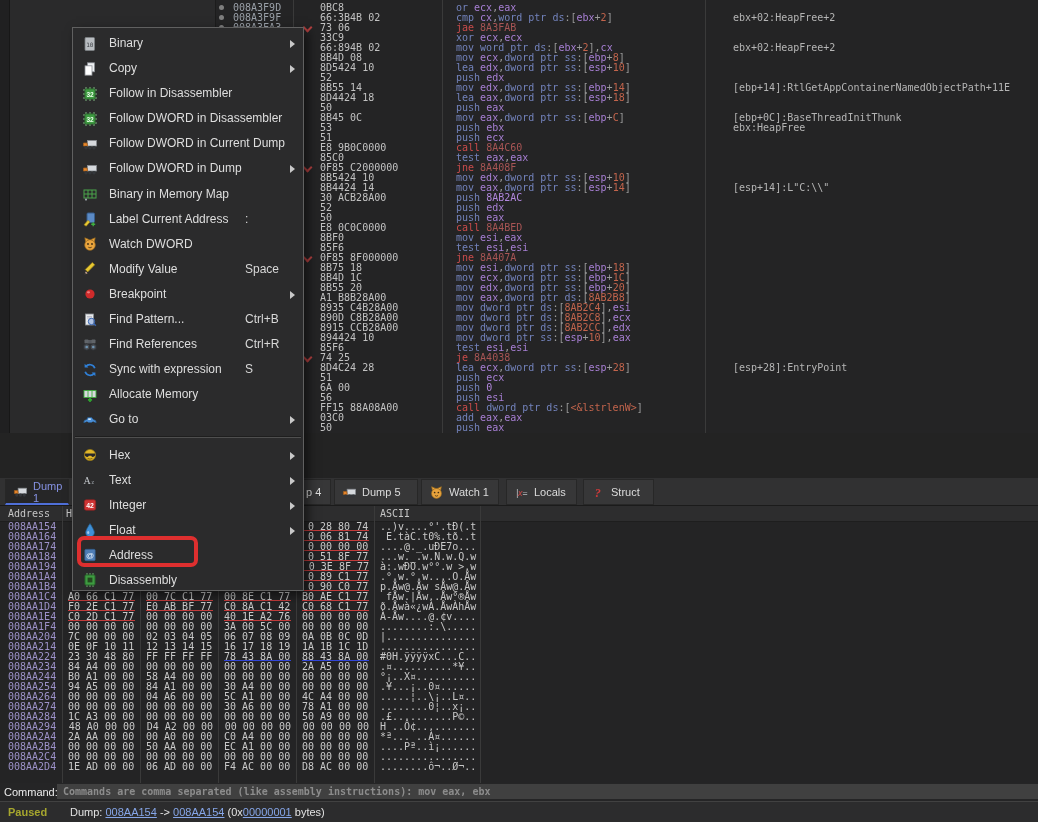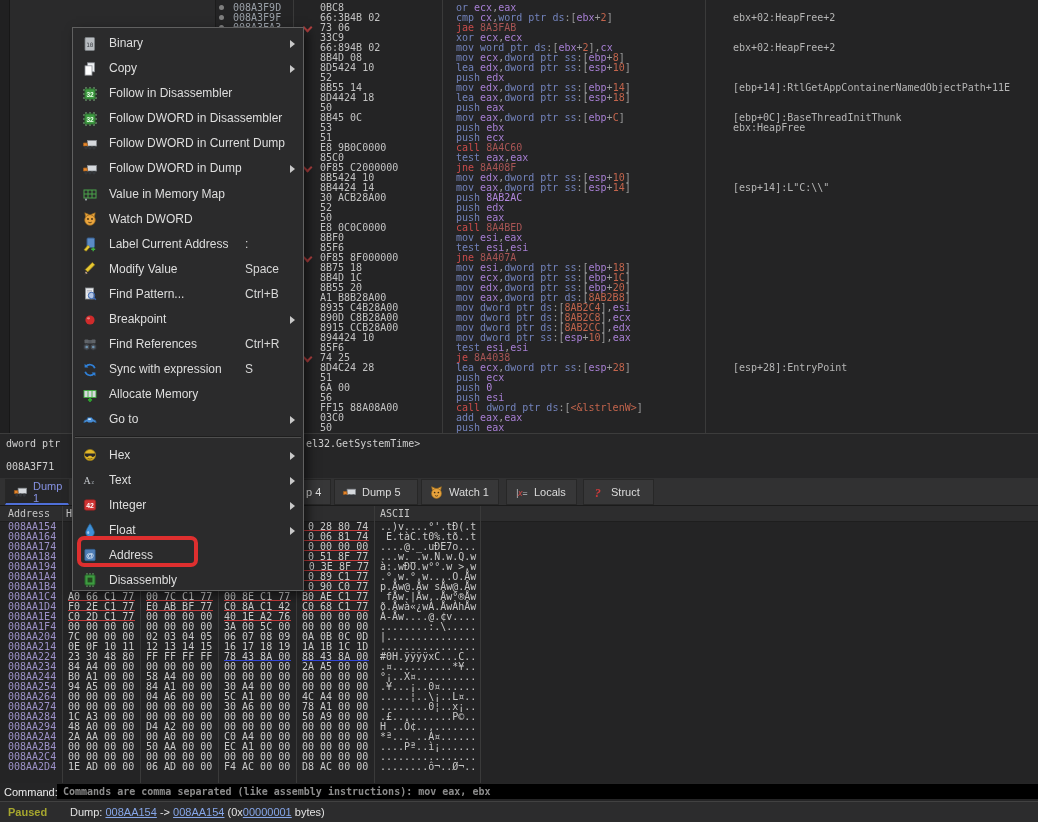--- a/index.html
+++ b/index.html
@@ -37,21 +37,21 @@
   .dumprow{position:absolute;left:0;width:1038px;height:10px;font-size:10px;line-height:10px;white-space:pre;}
   .daddr{position:absolute;left:8px;color:#9d92c9;}
   .dgrp{position:absolute;width:67px;height:9px;color:#c9c9c9;box-sizing:border-box;}
   .dgrp.pgrp{padding-left:6px;}
   .ured{border-bottom:1px solid #c23b3b;}
   .ublue{border-bottom:1px solid #3346d8;}
   .dascii{position:absolute;left:380px;color:#c9c9c9;}
   
   #cmdbar{position:absolute;left:0;top:783px;width:1038px;height:18px;background:#252526;}
   #cmdlabel{position:absolute;left:4px;top:3px;font-family:"Liberation Sans",sans-serif;font-size:11px;color:#ececec;}
-  #cmdinput{position:absolute;left:57px;top:1px;width:976px;height:15px;background:#000000;color:#8c8c8c;
+  #cmdinput{position:absolute;left:57px;top:1px;width:976px;height:15px;background:#404040;color:#8c8c8c;
             font-family:"DejaVu Sans Mono",monospace;font-weight:bold;font-size:10px;line-height:15px;padding-left:6px;}
   
   #statusbar{position:absolute;left:0;top:801px;width:1038px;height:21px;background:#2c2c2d;border-top:1px solid #414141;
              font-family:"Liberation Sans",sans-serif;font-size:11px;color:#e2e2e2;box-sizing:border-box;}
   #paused{position:absolute;left:8px;top:4px;color:#a6a62e;font-weight:bold;}
   #dumpinfo{position:absolute;left:70px;top:4px;}
   .link{color:#86a6e8;text-decoration:underline;}
   
   #menu{position:absolute;left:72px;top:27px;width:232px;height:564px;background:#2b2b2c;border:1px solid #606060;
         box-shadow:4px 4px 10px rgba(0,0,0,0.55);z-index:10;box-sizing:border-box;padding-top:3px;
@@ -124,25 +124,20 @@
     <div id="disasm-addrs">
         <div class="taddr" style="top: 3px;">008A3F9D</div>
         <div class="bdot" style="top: 5px;"></div>
         <div class="taddr" style="top: 13px;">008A3F9F</div>
         <div class="bdot" style="top: 15px;"></div>
         <div class="taddr" style="top: 23px;">008A3FA3</div>
         <div class="bdot" style="top: 25px;"></div>
       </div>
   </div>
 
-  <div id="infopanel">
-    <span id="info-l1a">dword ptr</span>
-    <span id="info-l1b">el32.GetSystemTime&gt;</span>
-    <span id="info-l2">008A3F71</span>
-  </div>
 
   <div id="tabbar">
       <div class="tab active" style="left: 5px; width: 64px;">
         <span class="tabicon"><svg viewBox="0 0 16 16" width="100%" height="100%">
             <rect x="5.5" y="4.5" width="9" height="5.5" fill="#d6d9dd" stroke="#888c91" stroke-width="0.8"></rect>
             <path d="M1.5 10 v-3 h3.5 l0.5 3 Z" fill="#e8872c" stroke="#a65f1b" stroke-width="0.8"></path>
             <circle cx="4" cy="11.8" r="1.7" fill="#33363a"></circle>
             <circle cx="8" cy="11.8" r="1.7" fill="#33363a"></circle>
             <circle cx="12" cy="11.8" r="1.7" fill="#33363a"></circle>
           </svg></span>
@@ -214,21 +209,21 @@
         <div class="dumprow" style="top: 116px;"><span class="daddr">008AA1F4</span><span class="dgrp" style="left:68px">00 00 00 00</span><span class="dgrp" style="left:146px">00 00 00 00</span><span class="dgrp" style="left:224px">3A 00 5C 00</span><span class="dgrp" style="left:302px">00 00 00 00</span><span class="dascii">........:.\.....</span></div>
         <div class="dumprow" style="top: 126px;"><span class="daddr">008AA204</span><span class="dgrp" style="left:68px">7C 00 00 00</span><span class="dgrp" style="left:146px">02 03 04 05</span><span class="dgrp" style="left:224px">06 07 08 09</span><span class="dgrp" style="left:302px">0A 0B 0C 0D</span><span class="dascii">|...............</span></div>
         <div class="dumprow" style="top: 136px;"><span class="daddr">008AA214</span><span class="dgrp" style="left:68px">0E 0F 10 11</span><span class="dgrp" style="left:146px">12 13 14 15</span><span class="dgrp" style="left:224px">16 17 18 19</span><span class="dgrp" style="left:302px">1A 1B 1C 1D</span><span class="dascii">................</span></div>
         <div class="dumprow" style="top: 146px;"><span class="daddr">008AA224</span><span class="dgrp" style="left:68px">23 30 48 80</span><span class="dgrp" style="left:146px">FF FF FF FF</span><span class="dgrp ublue" style="left:224px">78 43 8A 00</span><span class="dgrp ublue" style="left:302px">88 43 8A 00</span><span class="dascii">#0H.ÿÿÿÿxC...C..</span></div>
         <div class="dumprow" style="top: 156px;"><span class="daddr">008AA234</span><span class="dgrp" style="left:68px">84 A4 00 00</span><span class="dgrp" style="left:146px">00 00 00 00</span><span class="dgrp" style="left:224px">00 00 00 00</span><span class="dgrp" style="left:302px">2A A5 00 00</span><span class="dascii">.¤..........*¥..</span></div>
         <div class="dumprow" style="top: 166px;"><span class="daddr">008AA244</span><span class="dgrp" style="left:68px">B0 A1 00 00</span><span class="dgrp" style="left:146px">58 A4 00 00</span><span class="dgrp" style="left:224px">00 00 00 00</span><span class="dgrp" style="left:302px">00 00 00 00</span><span class="dascii">°¡..X¤..........</span></div>
         <div class="dumprow" style="top: 176px;"><span class="daddr">008AA254</span><span class="dgrp" style="left:68px">94 A5 00 00</span><span class="dgrp" style="left:146px">84 A1 00 00</span><span class="dgrp" style="left:224px">30 A4 00 00</span><span class="dgrp" style="left:302px">00 00 00 00</span><span class="dascii">.¥...¡..0¤......</span></div>
         <div class="dumprow" style="top: 186px;"><span class="daddr">008AA264</span><span class="dgrp" style="left:68px">00 00 00 00</span><span class="dgrp" style="left:146px">04 A6 00 00</span><span class="dgrp" style="left:224px">5C A1 00 00</span><span class="dgrp" style="left:302px">4C A4 00 00</span><span class="dascii">.....¦..\¡..L¤..</span></div>
         <div class="dumprow" style="top: 196px;"><span class="daddr">008AA274</span><span class="dgrp" style="left:68px">00 00 00 00</span><span class="dgrp" style="left:146px">00 00 00 00</span><span class="dgrp" style="left:224px">30 A6 00 00</span><span class="dgrp" style="left:302px">78 A1 00 00</span><span class="dascii">........0¦..x¡..</span></div>
         <div class="dumprow" style="top: 206px;"><span class="daddr">008AA284</span><span class="dgrp" style="left:68px">1C A3 00 00</span><span class="dgrp" style="left:146px">00 00 00 00</span><span class="dgrp" style="left:224px">00 00 00 00</span><span class="dgrp" style="left:302px">50 A9 00 00</span><span class="dascii">.£..........P©..</span></div>
-        <div class="dumprow" style="top: 216px;"><span class="daddr">008AA294</span><span class="dgrp" style="left:68px">48 A0 00 00</span><span class="dgrp" style="left:146px">D4 A2 00 00</span><span class="dgrp" style="left:224px">00 00 00 00</span><span class="dgrp" style="left:302px">00 00 00 00</span><span class="dascii">H ..Ô¢..........</span></div>
+        <div class="dumprow" style="top: 216px; text-align: right;"><span class="daddr">008AA294</span><span class="dgrp" style="left:68px">48 A0 00 00</span><span class="dgrp" style="left:146px">D4 A2 00 00</span><span class="dgrp" style="left:224px">00 00 00 00</span><span class="dgrp" style="left:302px">00 00 00 00</span><span class="dascii">H ..Ô¢..........</span></div>
         <div class="dumprow" style="top: 226px;"><span class="daddr">008AA2A4</span><span class="dgrp" style="left:68px">2A AA 00 00</span><span class="dgrp" style="left:146px">00 A0 00 00</span><span class="dgrp" style="left:224px">C0 A4 00 00</span><span class="dgrp" style="left:302px">00 00 00 00</span><span class="dascii">*ª... ..À¤......</span></div>
         <div class="dumprow" style="top: 236px;"><span class="daddr">008AA2B4</span><span class="dgrp" style="left:68px">00 00 00 00</span><span class="dgrp" style="left:146px">50 AA 00 00</span><span class="dgrp" style="left:224px">EC A1 00 00</span><span class="dgrp" style="left:302px">00 00 00 00</span><span class="dascii">....Pª..ì¡......</span></div>
         <div class="dumprow" style="top: 246px; padding-left: 16px;"><span class="daddr">008AA2C4</span><span class="dgrp" style="left:68px">00 00 00 00</span><span class="dgrp" style="left:146px">00 00 00 00</span><span class="dgrp" style="left:224px">00 00 00 00</span><span class="dgrp" style="left:302px">00 00 00 00</span><span class="dascii">................</span></div>
         <div class="dumprow" style="top: 256px; padding-left: 44px;"><span class="daddr">008AA2D4</span><span class="dgrp" style="left:68px">1E AD 00 00</span><span class="dgrp" style="left:146px">06 AD 00 00</span><span class="dgrp" style="left:224px">F4 AC 00 00</span><span class="dgrp" style="left:302px">D8 AC 00 00</span><span class="dascii">........ô¬..Ø¬..</span></div>
       </div>
   </div>
 
   <div id="cmdbar">
     <span id="cmdlabel">Command:</span>
     <div id="cmdinput">Commands are comma separated (like assembly instructions): mov eax, ebx</div>
@@ -296,69 +291,69 @@
         <span class="marrow"></span>
       </div>
       <div class="mitem">
         <span class="micon"><svg viewBox="0 0 16 16" width="100%" height="100%">
             <rect x="2" y="4" width="12" height="8" fill="none" stroke="#4aa54a" stroke-width="1"></rect>
             <line x1="6" y1="4" x2="6" y2="12" stroke="#4aa54a"></line>
             <line x1="10" y1="4" x2="10" y2="12" stroke="#4aa54a"></line>
             <line x1="2" y1="8" x2="14" y2="8" stroke="#4aa54a"></line>
             <circle cx="4" cy="13.6" r="1.1" fill="#9aa0a6"></circle>
           </svg></span>
-        <span class="mlabel">Value in Memory Map</span>
+        <span class="mlabel">Binary in Memory Map</span>
+      </div>
+      <div class="mitem">
+        <span class="micon"><svg viewBox="0 0 16 16" width="100%" height="100%">
+            <rect x="5" y="2" width="7.5" height="9.5" rx="1" fill="#5b8ac5" stroke="#365d8c"></rect>
+            <path d="M2 13.8 L6 9.2 l1.9 1.9 L4.2 15.2 Z" fill="#e8c832" stroke="#99801a" stroke-width="0.6"></path>
+            <path d="M11.2 11.2 v4 M9.2 13.2 h4" stroke="#3fae3f" stroke-width="1.4"></path>
+          </svg></span>
+        <span class="mlabel">Label Current Address</span>
+        <span class="mshort">:</span>
       </div>
       <div class="mitem">
         <span class="micon"><svg viewBox="0 0 16 16" width="100%" height="100%">
             <path d="M3.8 6.2 L2.8 1.8 L7 3.6 Z" fill="#e8a33d" stroke="#9c6c1e" stroke-width="0.7"></path>
             <path d="M12.2 6.2 L13.2 1.8 L9 3.6 Z" fill="#e8a33d" stroke="#9c6c1e" stroke-width="0.7"></path>
             <circle cx="8" cy="9" r="5.3" fill="#e8a33d" stroke="#9c6c1e" stroke-width="0.7"></circle>
             <circle cx="6" cy="8" r="0.9" fill="#3d2c12"></circle>
             <circle cx="10" cy="8" r="0.9" fill="#3d2c12"></circle>
             <path d="M6.3 11.2 q1.7 1.4 3.4 0" stroke="#3d2c12" stroke-width="0.8" fill="none"></path>
           </svg></span>
         <span class="mlabel">Watch DWORD</span>
       </div>
       <div class="mitem">
         <span class="micon"><svg viewBox="0 0 16 16" width="100%" height="100%">
-            <rect x="5" y="2" width="7.5" height="9.5" rx="1" fill="#5b8ac5" stroke="#365d8c"></rect>
-            <path d="M2 13.8 L6 9.2 l1.9 1.9 L4.2 15.2 Z" fill="#e8c832" stroke="#99801a" stroke-width="0.6"></path>
-            <path d="M11.2 11.2 v4 M9.2 13.2 h4" stroke="#3fae3f" stroke-width="1.4"></path>
-          </svg></span>
-        <span class="mlabel">Label Current Address</span>
-        <span class="mshort">:</span>
-      </div>
-      <div class="mitem">
-        <span class="micon"><svg viewBox="0 0 16 16" width="100%" height="100%">
             <rect x="6.3" y="1.2" width="3.4" height="10" transform="rotate(45 8 6.2)" fill="#e8c832" stroke="#99801a" stroke-width="0.7"></rect>
             <path d="M2.8 13.2 L3.7 10.4 L5.6 12.3 Z" fill="#e2b9a0"></path>
             <path d="M2.8 13.2 l1.1-1" stroke="#3a3a3a" stroke-width="0.9"></path>
           </svg></span>
         <span class="mlabel">Modify Value</span>
         <span class="mshort">Space</span>
+      </div>
+      <div class="mitem">
+        <span class="micon"><svg viewBox="0 0 16 16" width="100%" height="100%">
+            <circle cx="8" cy="8" r="4.6" fill="#cf2b2b"></circle>
+            <ellipse cx="6.5" cy="6.3" rx="1.6" ry="1.1" fill="#ef8d8d" opacity="0.85"></ellipse>
+          </svg></span>
+        <span class="mlabel">Breakpoint</span>
+        <span class="marrow"></span>
       </div>
       <div class="mitem">
         <span class="micon"><svg viewBox="0 0 16 16" width="100%" height="100%">
             <rect x="3.5" y="2" width="8" height="11" fill="#e8eaec" stroke="#8a8e93" stroke-width="0.8"></rect>
             <line x1="5" y1="4.5" x2="10" y2="4.5" stroke="#aab" stroke-width="0.7"></line>
             <line x1="5" y1="6" x2="10" y2="6" stroke="#aab" stroke-width="0.7"></line>
             <circle cx="9.5" cy="9.5" r="3.2" fill="rgba(110,150,220,0.45)" stroke="#3a66b0" stroke-width="1"></circle>
             <line x1="11.8" y1="11.8" x2="13.8" y2="13.8" stroke="#3a66b0" stroke-width="1.6"></line>
           </svg></span>
         <span class="mlabel">Find Pattern...</span>
         <span class="mshort">Ctrl+B</span>
-      </div>
-      <div class="mitem">
-        <span class="micon"><svg viewBox="0 0 16 16" width="100%" height="100%">
-            <circle cx="8" cy="8" r="4.6" fill="#cf2b2b"></circle>
-            <ellipse cx="6.5" cy="6.3" rx="1.6" ry="1.1" fill="#ef8d8d" opacity="0.85"></ellipse>
-          </svg></span>
-        <span class="mlabel">Breakpoint</span>
-        <span class="marrow"></span>
       </div>
       <div class="mitem">
         <span class="micon"><svg viewBox="0 0 16 16" width="100%" height="100%">
             <rect x="5.5" y="3" width="5" height="3.5" fill="#55595f"></rect>
             <rect x="2.5" y="2.5" width="4" height="4" rx="0.8" fill="#606469"></rect>
             <rect x="9.5" y="2.5" width="4" height="4" rx="0.8" fill="#606469"></rect>
             <circle cx="4.7" cy="10" r="3.2" fill="#4a4e54" stroke="#2a2c30" stroke-width="0.8"></circle>
             <circle cx="11.3" cy="10" r="3.2" fill="#4a4e54" stroke="#2a2c30" stroke-width="0.8"></circle>
             <circle cx="4.7" cy="10" r="1.3" fill="#7db0d8" opacity="0.7"></circle>
             <circle cx="11.3" cy="10" r="1.3" fill="#7db0d8" opacity="0.7"></circle>

